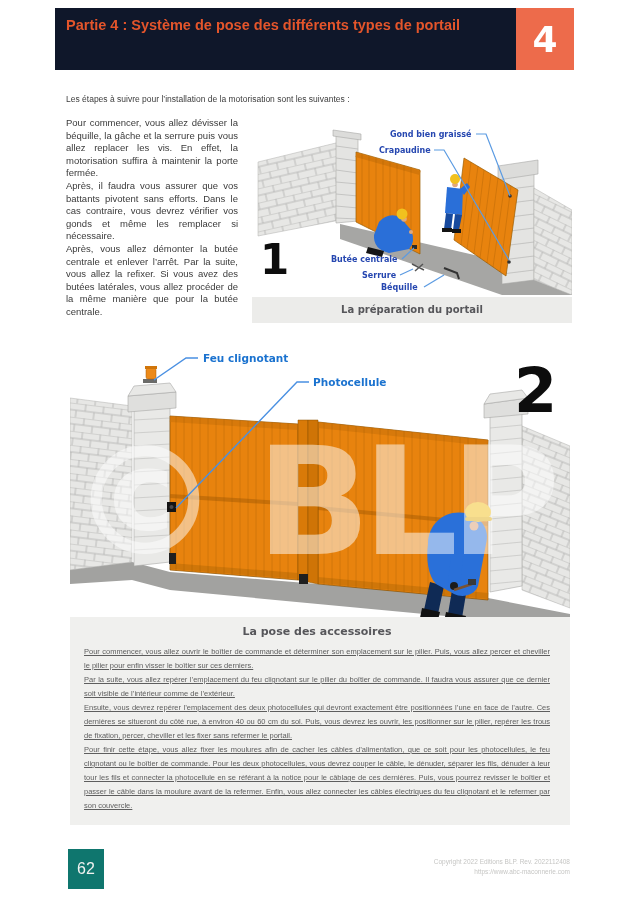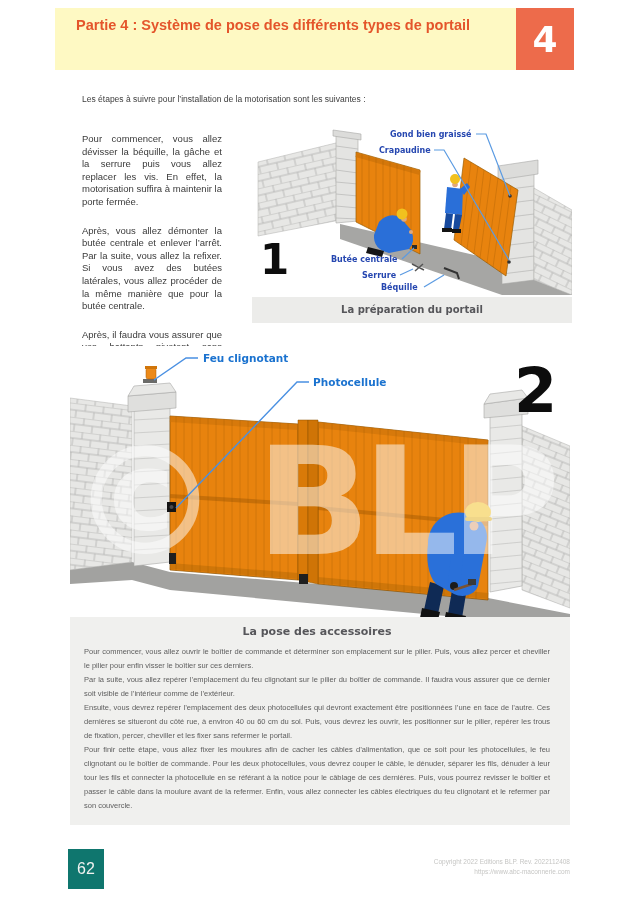--- a/index.html
+++ b/index.html
@@ -1,42 +1,42 @@
 <!DOCTYPE html>
 <html><head>
 <meta charset="utf-8">
 <style>
   html,body{margin:0;padding:0;background:#fff;}
   .page{position:relative;width:640px;height:897px;background:#ffffff;overflow:hidden;
         font-family:"Liberation Sans",sans-serif;}
 
   
   .header-band{position:absolute;left:55px;top:8px;width:519px;height:62px;display:flex;}
-  .header-title-area{flex:1;background:#fef9c3;padding:7px 10px 0 21px;box-sizing:border-box;}
+  .header-title-area{flex:1;background:#0f172a;padding:7px 10px 0 11px;box-sizing:border-box;}
   .header-title{color:#e4552b;font-weight:bold;font-size:14.5px;line-height:1.5;margin:0;}
   .chapter-box{width:58px;background:#ed6b4b;display:flex;align-items:center;justify-content:center;}
   .chapter-num{color:#ffffff;font-weight:bold;font-size:36px;font-family:"DejaVu Sans",sans-serif;}
 
   
-  .intro{position:absolute;left:82px;top:94px;width:420px;font-size:8.5px;color:#3c3c3c;}
+  .intro{position:absolute;left:66px;top:94px;width:420px;font-size:8.5px;color:#3c3c3c;}
 
   
   .left-col{position:absolute;left:66px;top:117px;width:172px;font-size:9.5px;line-height:12.6px;
             color:#3a3a3a;text-align:justify;}
-  .left-col p{margin:16px;}
+  .left-col p{margin:0;}
 
   
   .figure1{position:absolute;left:252px;top:118px;width:320px;}
   .figure2{position:absolute;left:70px;top:346px;width:500px;}
   .fig-caption{height:26px;line-height:26px;text-align:center;background:#ececea;
                font-family:"DejaVu Sans",sans-serif;font-weight:bold;font-size:10px;color:#56565a;margin-top:2px;}
   .fig2-gray{background:#f0f0ee;padding:8px 20px 12px 14px;}
   .fig2-caption{text-align:center;font-family:"DejaVu Sans",sans-serif;font-weight:bold;
                 font-size:11px;color:#56565a;margin:0 0 7px 0;}
-  .fig2-text p{margin:0;font-size:7.5px;line-height:14px;color:#5e5e5e;text-align:justify;}
+  .fig2-text p{margin:0;font-size:7.5px;line-height:14px;color:#5e5e5e;text-align:justify;text-decoration:underline;}
 
   svg{display:block;}
   .lbl1{font-family:"DejaVu Sans",sans-serif;font-weight:bold;font-size:8px;fill:#2647b0;}
   .lbl2{font-family:"DejaVu Sans",sans-serif;font-weight:bold;font-size:10.5px;fill:#1a72cf;}
   .bignum{font-family:"DejaVu Sans",sans-serif;font-weight:bold;font-size:42px;fill:#0d0d0d;}
   .bignum2{font-family:"DejaVu Sans",sans-serif;font-weight:bold;font-size:62px;fill:#0d0d0d;}
   .wm{font-family:"DejaVu Sans",sans-serif;font-weight:bold;font-size:150px;fill:#ffffff;opacity:0.5;letter-spacing:-8px;}
   .leader{fill:none;stroke:#5b9be2;stroke-width:1.2;}
   .leader2{fill:none;stroke:#4a90e2;stroke-width:1.4;}
 
@@ -57,22 +57,22 @@
     </div>
     <div class="chapter-box">
       <span class="chapter-num">4</span>
     </div>
   </div>
 
   <div class="intro">Les étapes à suivre pour l’installation de la motorisation sont les suivantes :</div>
 
   <div class="left-col">
     <p>Pour commencer, vous allez dévisser la béquille, la gâche et la serrure puis vous allez replacer les vis. En effet, la motorisation suffira à maintenir la porte fermée.</p>
+    <p>Après, il faudra vous assurer que vos battants pivotent sans efforts. Dans le cas contraire, vous devrez vérifier vos gonds et même les remplacer si nécessaire.</p>
     <p>Après, vous allez démonter la butée centrale et enlever l’arrêt. Par la suite, vous allez la refixer. Si vous avez des butées latérales, vous allez procéder de la même manière que pour la butée centrale.</p>
-    <p>Après, il faudra vous assurer que vos battants pivotent sans efforts. Dans le cas contraire, vous devrez vérifier vos gonds et même les remplacer si nécessaire.</p>
   </div>
 
   <div class="figure1">
     <svg width="320" height="177" viewBox="0 0 320 177">
       <defs>
         <pattern id="bkA" width="18" height="14" patternUnits="userSpaceOnUse" patternTransform="rotate(-13)">
           <path d="M0,0 H18 M0,7 H18 M5,0 V7 M14,7 V14" stroke="#b6b6b4" stroke-width="0.9" fill="none"></path>
         </pattern>
         <pattern id="bkB" width="18" height="14" patternUnits="userSpaceOnUse" patternTransform="rotate(26)">
           <path d="M0,0 H18 M0,7 H18 M5,0 V7 M14,7 V14" stroke="#b6b6b4" stroke-width="0.9" fill="none"></path>

